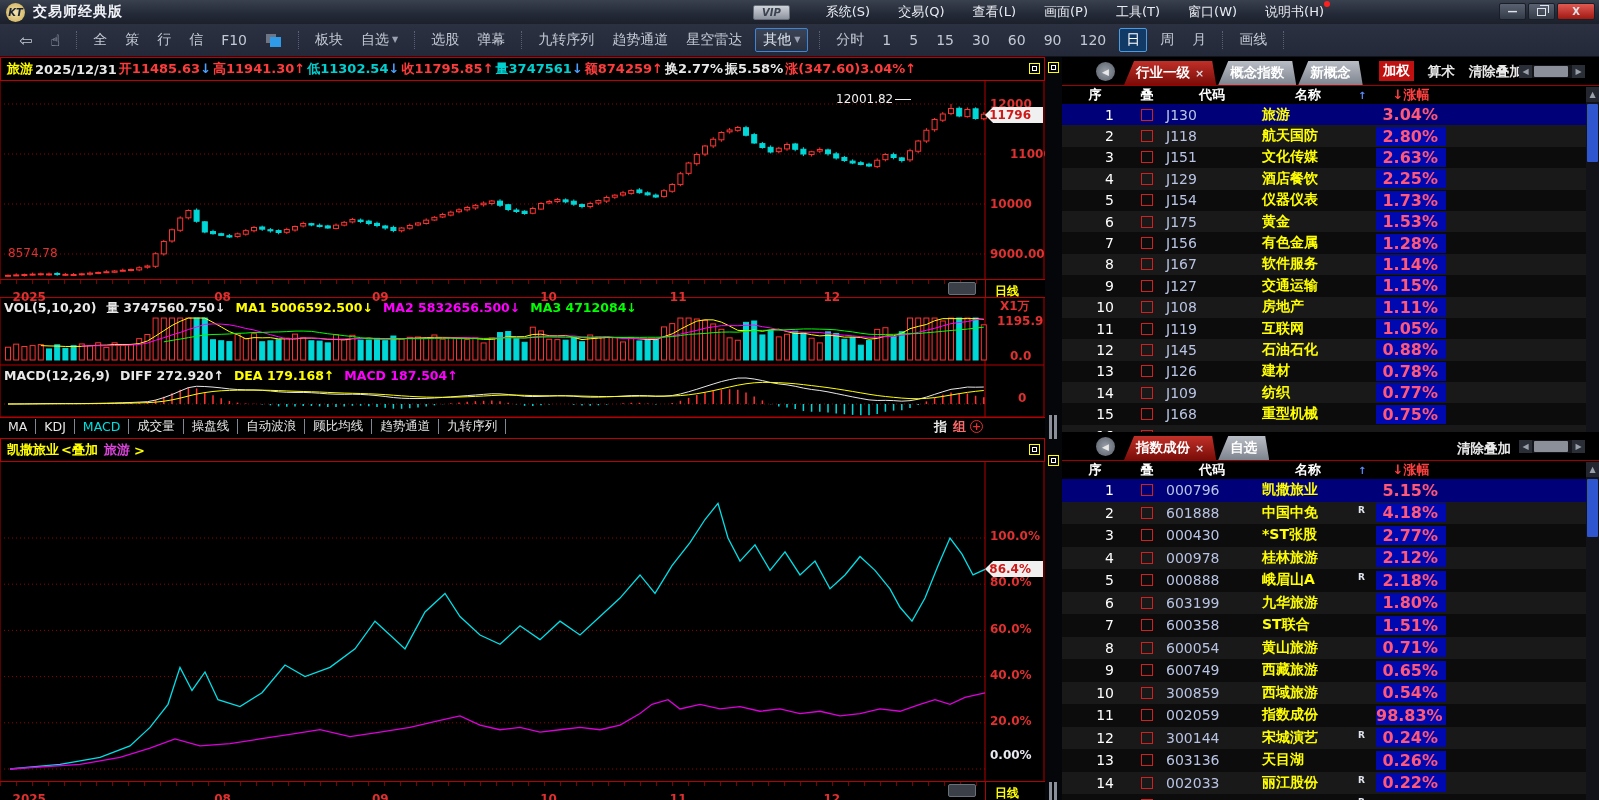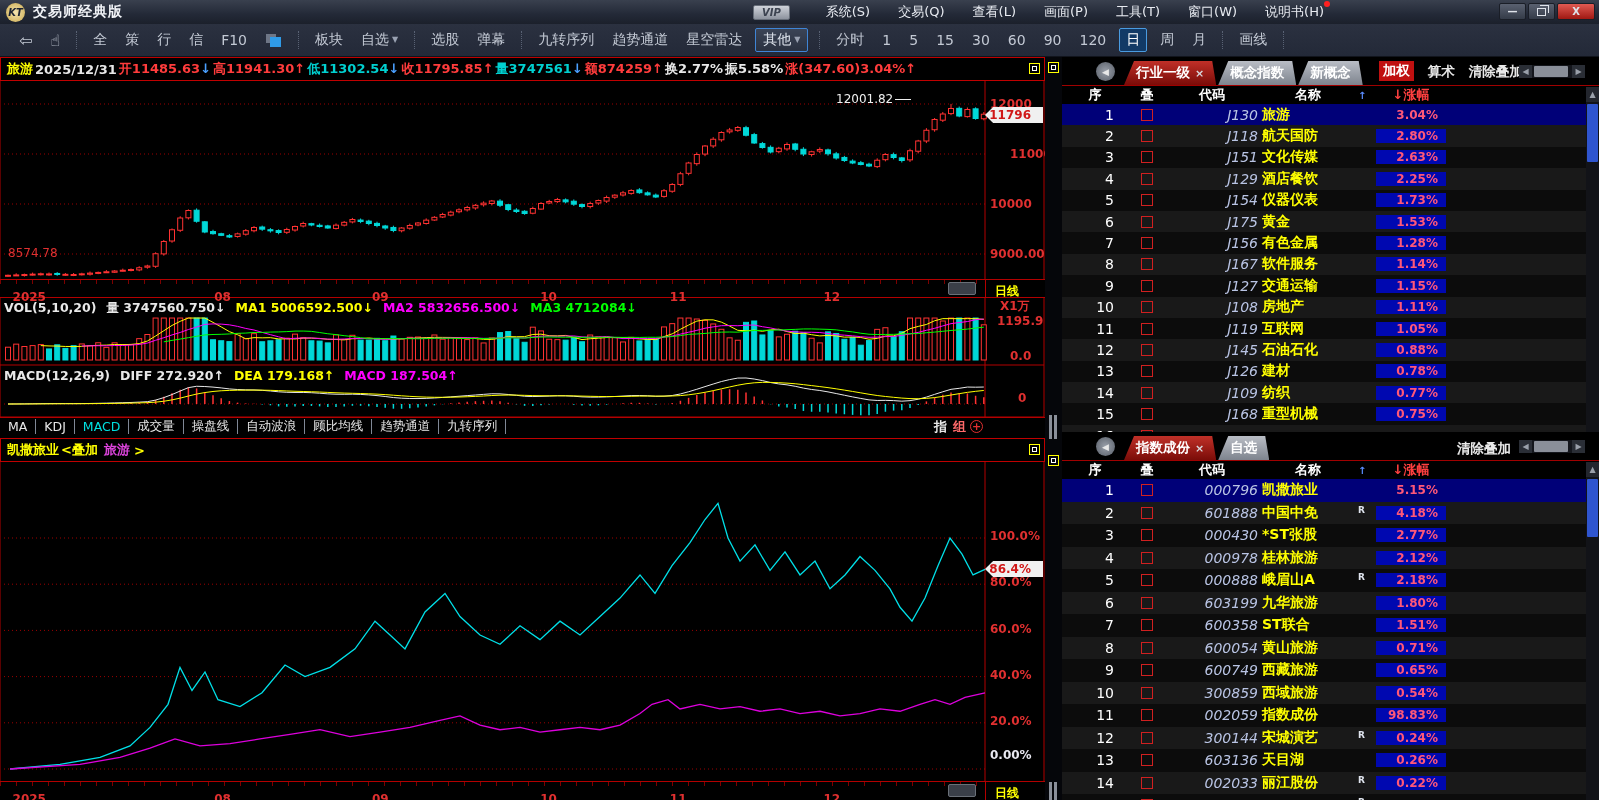--- a/index.html
+++ b/index.html
@@ -97,24 +97,24 @@
   .rheader .sort-up { color:#5b8dff; font-size:10px; width:18px; }
   .rheader .h-pct { width:70px; text-align:center; color:#ff4040; }
   .rrows { overflow:hidden; position:relative; }
   .rrow { display:flex; align-items:center; }
   .rrow:nth-child(odd) { background:#0c0c0c; }
   .rrow:nth-child(even) { background:#191919; }
   .rrow.sel { background:#000078; }
   .r-seq { width:66px; text-align:right; padding-right:14px; color:#fff; font-size:14px; }
   .r-chk { width:38px; display:flex; justify-content:center; }
   .r-chk i { width:12px; height:12px; border:1px solid #d02020; display:block; }
-  .r-code { width:92px; text-align:right; color:#b9c4e4; font-size:14px;font-style:italic; }
+  .r-code { width:92px; text-align:left; color:#b9c4e4; font-size:14px; }
   .r-name { width:100px; color:#ffff00; font-size:14px; font-weight:bold; padding-left:4px; white-space:nowrap; }
   .r-rmark { width:18px; color:#dfe4ee; font-size:9px; font-weight:bold; vertical-align:top; margin-top:-6px; }
-  .r-pct { width:70px; background:#0008b0; color:#ff5878; font-size:12px; font-weight:bold; text-align:right; padding-right:8px; }
+  .r-pct { width:70px; background:#0008b0; color:#ff5878; font-size:16px; font-weight:bold; text-align:right; padding-right:8px; }
   .rrow.sel .r-pct { background:transparent; }
   .vscroll { position:absolute; right:0; width:13px; background:#121318; }
   .vscroll .vbtn { height:15px; background:#23262e; color:#9aa0aa; font-size:8px; display:flex; align-items:center; justify-content:center; }
   .vscroll .vthumb { position:absolute; left:1px; width:11px; background:#2f55cf; border-radius:1px; }
   .clear-right { position:absolute; right:88px; top:8px; color:#e8e8e8; font-size:13.5px; font-weight:bold; }
 </style>
 </head>
 <body>
 
 <div id="app">

